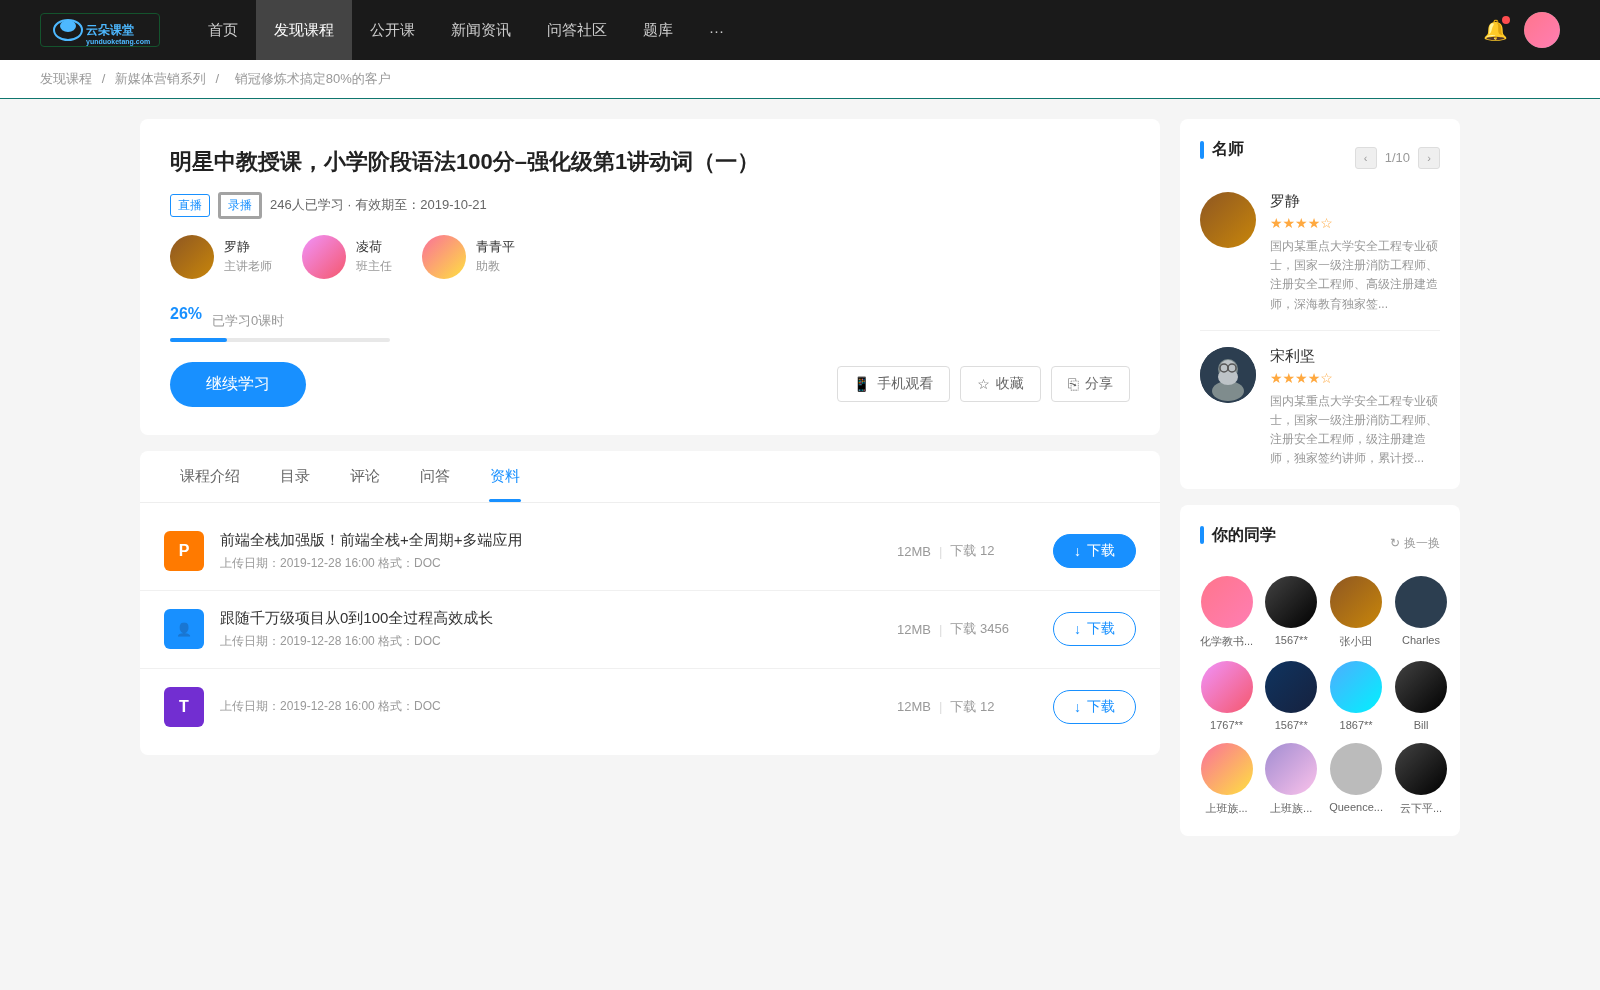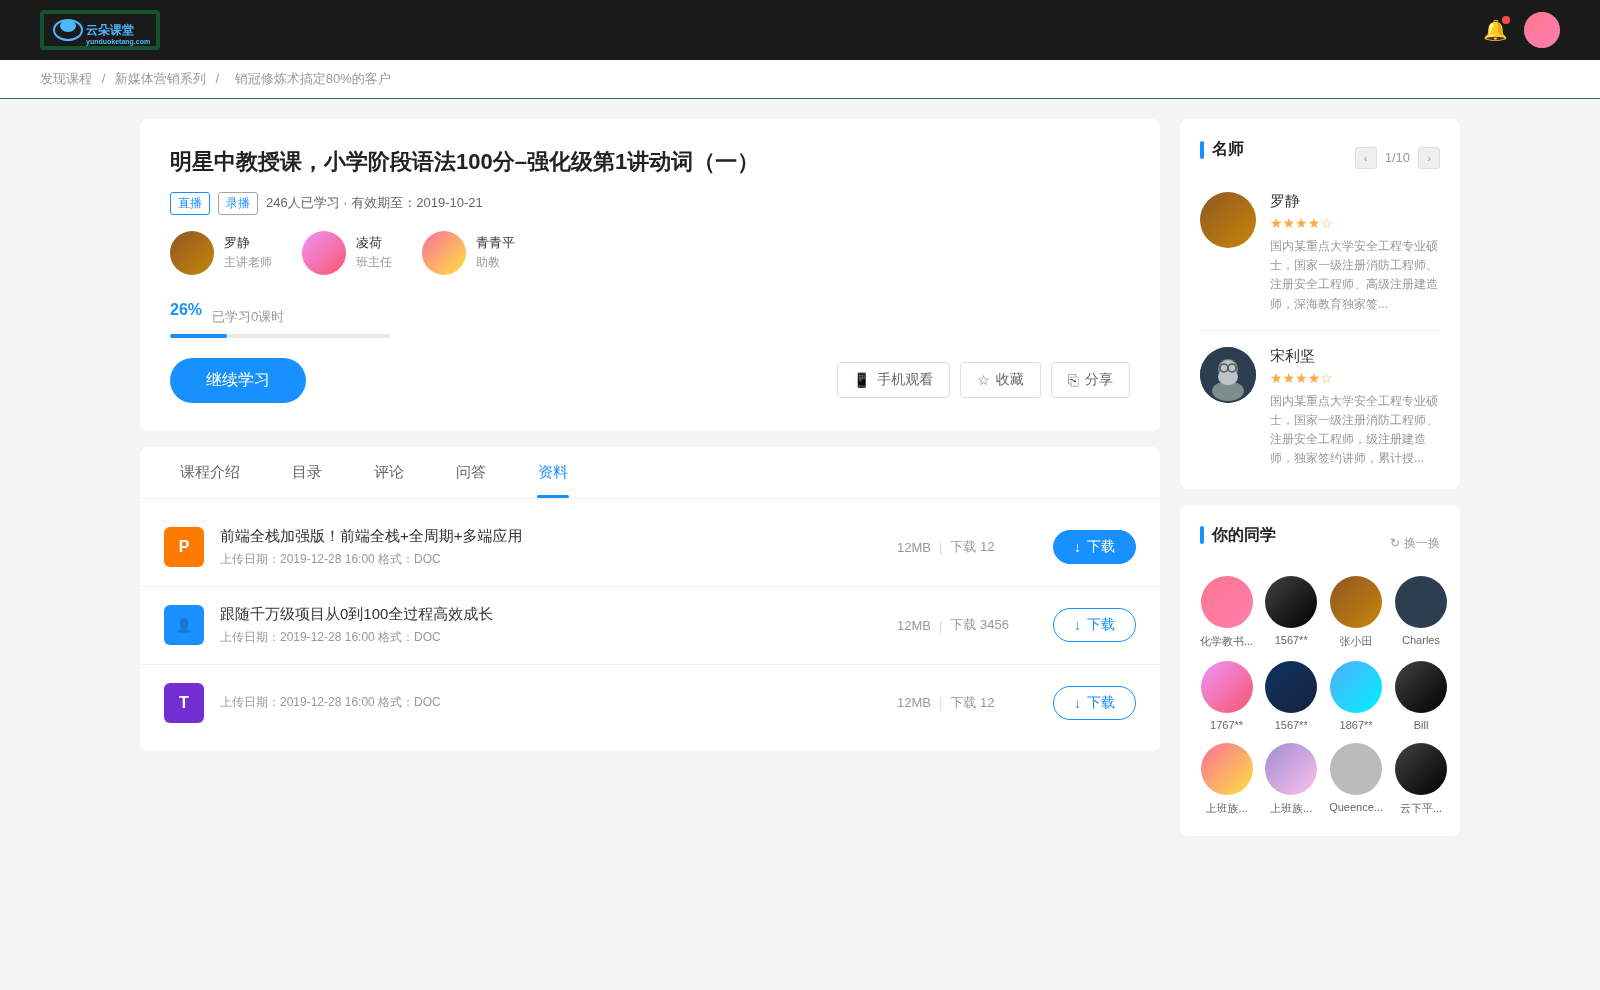--- a/index.html
+++ b/index.html
@@ -1,21 +1,21 @@
 <!DOCTYPE html>
 <html><head>
   <meta charset="utf-8">
   <style>
     * { box-sizing: border-box; margin: 0; padding: 0; }
     body { font-family: -apple-system, BlinkMacSystemFont, 'PingFang SC', 'Microsoft YaHei', sans-serif; background: #f5f5f5; font-size: 14px; color: #333; }
 
     
     .header { background: #1a1a1a; height: 60px; display: flex; align-items: center; padding: 0 40px; gap: 0; }
     .logo { display: flex; align-items: center; margin-right: 30px; }
-    .logo-icon { width: 120px; height: 40px; background: #1a1a1a; display: flex; align-items: center; justify-content: center; color: #7dd3fc; font-size: 13px; font-weight: bold; border: 4px solid #14532d; border-radius: 4px; }
+    .logo-icon { width: 120px; height: 34px; background: #1a1a1a; display: flex; align-items: center; justify-content: center; color: #7dd3fc; font-size: 13px; font-weight: bold; border: 1px solid #14532d; border-radius: 4px; }
     .nav { display: flex; gap: 0; flex: 1; }
     .nav-item { color: #ccc; padding: 0 18px; height: 60px; display: flex; align-items: center; cursor: pointer; font-size: 15px; }
     .nav-item:hover, .nav-item.active { color: #fff; background: #333; }
     .nav-item.active { background: #444; }
     .header-right { display: flex; align-items: center; gap: 16px; margin-left: auto; }
     .bell-btn { color: #ccc; font-size: 20px; cursor: pointer; position: relative; }
     .bell-dot { width: 8px; height: 8px; background: #ff4d4f; border-radius: 50%; position: absolute; top: -2px; right: -2px; }
     .avatar-header { width: 36px; height: 36px; border-radius: 50%; background: #888; overflow: hidden; display: flex; align-items: center; justify-content: center; }
 
     
@@ -27,41 +27,41 @@
     .main { max-width: 1400px; margin: 0 auto; padding: 20px 40px; display: flex; gap: 20px; }
     .left { flex: 1; min-width: 0; }
     .right { width: 280px; flex-shrink: 0; }
 
     
     .course-card { background: #fff; border-radius: 8px; padding: 28px 30px; margin-bottom: 16px; }
     .course-title { font-size: 22px; font-weight: bold; color: #222; margin-bottom: 14px; line-height: 1.4; }
     .course-badges { display: flex; align-items: center; gap: 8px; margin-bottom: 16px; }
     .badge { padding: 2px 7px; border-radius: 3px; font-size: 12px; font-weight: 400; }
     .badge-live { border: 1px solid #1890ff; color: #1890ff; }
-    .badge-record { border: 1px solid #a3a3a3; color: #1890ff; }
+    .badge-record { border: 3px solid #a3a3a3; color: #1890ff; }
     .course-meta { color: #666; font-size: 13px; }
     .teachers { display: flex; gap: 30px; margin-bottom: 20px; }
     .teacher { display: flex; align-items: center; gap: 10px; }
     .teacher-avatar { width: 44px; height: 44px; border-radius: 50%; overflow: hidden; }
     .teacher-info { font-size: 13px; }
     .teacher-name { font-weight: 500; color: #333; }
     .teacher-role { color: #999; font-size: 12px; margin-top: 2px; }
     .progress-section { margin-bottom: 20px; }
     .progress-label { display: flex; align-items: center; gap: 10px; margin-bottom: 8px; }
     .progress-percent { color: #1890ff; font-weight: bold; font-size: 16px; }
     .progress-text { color: #999; font-size: 13px; margin-top: 13px; }
     .progress-bar-bg { background: #e8e8e8; height: 4px; border-radius: 2px; width: 220px; }
     .progress-bar-fill { background: #1890ff; height: 4px; border-radius: 2px; }
     .course-actions { display: flex; align-items: center; gap: 4px; }
     .btn-primary { background: #1890ff; color: #fff; border: none; border-radius: 25px; padding: 12px 36px; font-size: 16px; cursor: pointer; font-weight: 500; }
     .btn-action { display: flex; align-items: center; gap: 6px; color: #666; font-size: 14px; cursor: pointer; padding: 8px 16px; border: 1px solid #ddd; border-radius: 4px; background: #fff; }
 
     
     .tabs-card { background: #fff; border-radius: 8px; overflow: hidden; }
-    .tabs-header { display: flex; gap: 12px; border-bottom: 1px solid #eee; padding: 0 20px; }
+    .tabs-header { display: flex; gap: 0; border-bottom: 1px solid #eee; padding: 0 20px; }
     .tab { padding: 16px 20px; font-size: 15px; color: #666; cursor: pointer; position: relative; }
     .tab.active { color: #1890ff; }
     .tab.active::after { content: ''; position: absolute; bottom: 0; left: 50%; transform: translateX(-50%); width: 32px; height: 3px; background: #1890ff; border-radius: 2px; }
 
     
     .resource-list { padding: 10px 0; }
     .resource-item { display: flex; align-items: center; padding: 18px 24px; border-bottom: 1px solid #f0f0f0; gap: 16px; }
     .resource-item:last-child { border-bottom: none; }
     .resource-icon { width: 40px; height: 40px; border-radius: 6px; display: flex; align-items: center; justify-content: center; color: #fff; font-size: 16px; font-weight: bold; flex-shrink: 0; }
     .resource-icon.orange { background: #ff7a00; }
@@ -122,20 +122,29 @@
   <div class="logo">
     <div class="logo-icon">
       <svg width="100" height="36" viewBox="0 0 100 36">
         <ellipse cx="18" cy="18" rx="14" ry="10" fill="none" stroke="#4db8ff" stroke-width="2"></ellipse>
         <ellipse cx="18" cy="14" rx="8" ry="6" fill="#4db8ff"></ellipse>
         <text x="36" y="22" fill="#4db8ff" font-size="12" font-family="sans-serif">云朵课堂</text>
         <text x="36" y="32" fill="#4db8ff" font-size="7" font-family="sans-serif">yunduoketang.com</text>
       </svg>
     </div>
   </div>
+  <nav class="nav">
+    <div class="nav-item">首页</div>
+    <div class="nav-item active">发现课程</div>
+    <div class="nav-item">公开课</div>
+    <div class="nav-item">新闻资讯</div>
+    <div class="nav-item">问答社区</div>
+    <div class="nav-item">题库</div>
+    <div class="nav-item">···</div>
+  </nav>
   <div class="header-right">
     <div class="bell-btn">
       🔔
       <span class="bell-dot"></span>
     </div>
     <div class="avatar-header">
       <div class="face av-rose" style="width:36px;height:36px;border-radius:50%;"></div>
     </div>
   </div>
 </header>

